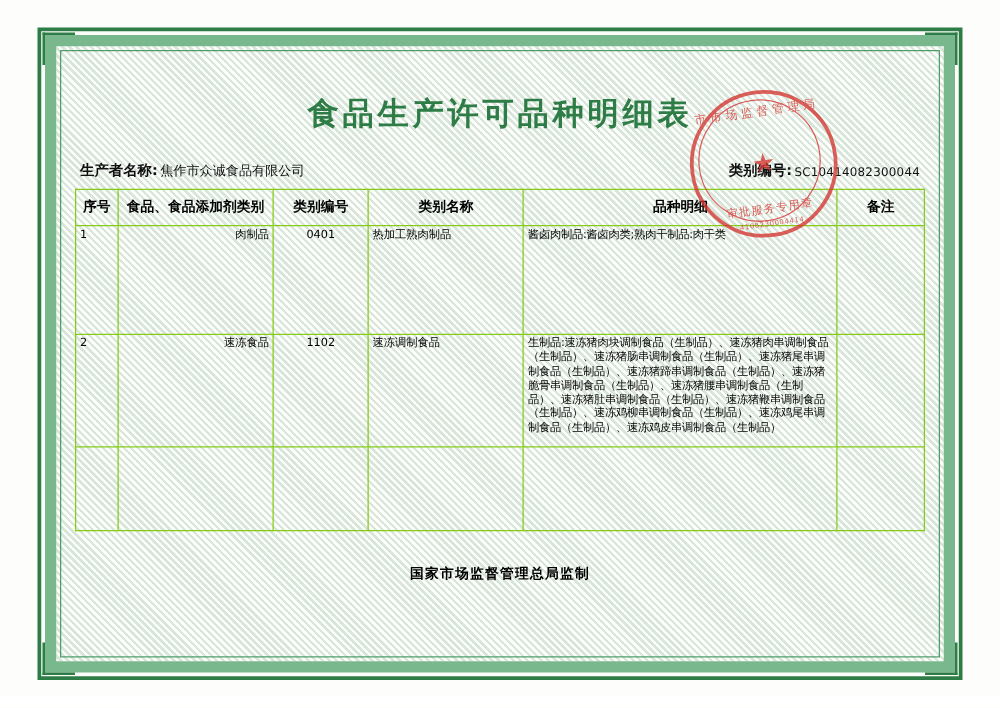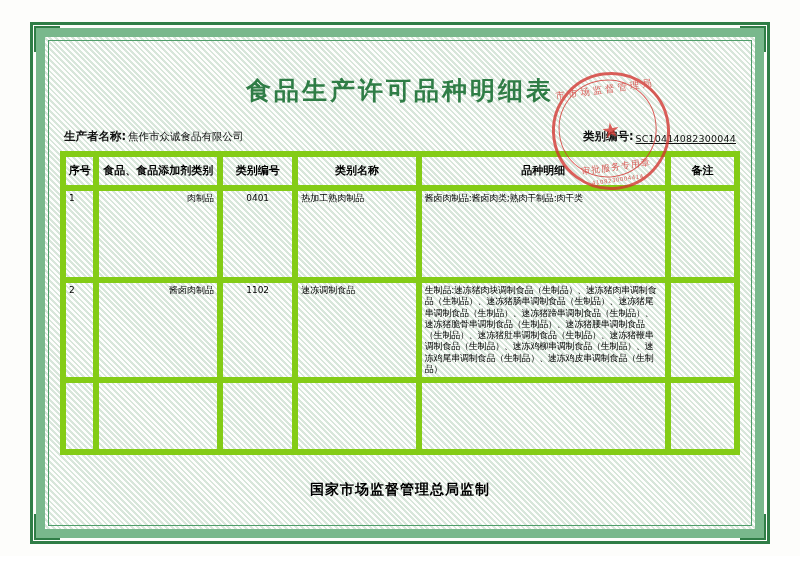--- a/index.html
+++ b/index.html
@@ -93,31 +93,30 @@
     font-size: 11.5px;
   }
   .meta-value {
     font-size: 10.5px;
     margin-left: 2px;
     padding-bottom: 0px;
   }
   .meta-right .meta-value {
     font-size: 9.5px;
     letter-spacing: 0.2px;
-    text-decoration: underline;
   }
 
   table.grid {
     margin-top: 7px;
     border-collapse: collapse;
     width: 100%;
     table-layout: fixed;
   }
   table.grid th, table.grid td {
-    border: 6px solid #84cc16;
+    border: 1px solid #84cc16;
     vertical-align: top;
     padding: 2px 3px;
     font-size: 9px;
     line-height: 1.25;
     color: #000;
   }
   table.grid thead th {
     text-align: center;
     vertical-align: middle;
     font-weight: bold;
@@ -148,21 +147,21 @@
     font-size: 10.5px;
     line-height: 1.65;
     color: #000;
     padding-left: 14px;
   }
   .notes .n-line { white-space: nowrap; }
   .notes .n-line.second { padding-left: 30px; }
 
   .footer {
     text-align: center;
-    font-size: 14px;
+    font-size: 11px;
     font-weight: bold;
     margin-top: 26px;
     letter-spacing: 1px;
     color: #000;
   }
 
   
   .seal {
     position: absolute;
     left: 552px;
@@ -271,21 +270,21 @@
         <tr class="row-1">
           <td class="c-idx">1</td>
           <td class="c-cat">肉制品</td>
           <td class="c-code">0401</td>
           <td class="c-name">热加工熟肉制品</td>
           <td class="c-detail">酱卤肉制品:酱卤肉类;熟肉干制品:肉干类</td>
           <td class="c-remark"></td>
         </tr>
         <tr class="row-2">
           <td class="c-idx">2</td>
-          <td class="c-cat">酱卤肉制品</td>
+          <td class="c-cat">速冻食品</td>
           <td class="c-code">1102</td>
           <td class="c-name">速冻调制食品</td>
           <td class="c-detail">生制品:速冻猪肉块调制食品（生制品）、速冻猪肉串调制食品（生制品）、速冻猪肠串调制食品（生制品）、速冻猪尾串调制食品（生制品）、速冻猪蹄串调制食品（生制品）、速冻猪脆骨串调制食品（生制品）、速冻猪腰串调制食品（生制品）、速冻猪肚串调制食品（生制品）、速冻猪鞭串调制食品（生制品）、速冻鸡柳串调制食品（生制品）、速冻鸡尾串调制食品（生制品）、速冻鸡皮串调制食品（生制品）</td>
           <td class="c-remark"></td>
         </tr>
         <tr class="row-3">
           <td class="c-idx"></td>
           <td class="c-cat"></td>
           <td class="c-code"></td>
           <td class="c-name"></td>

